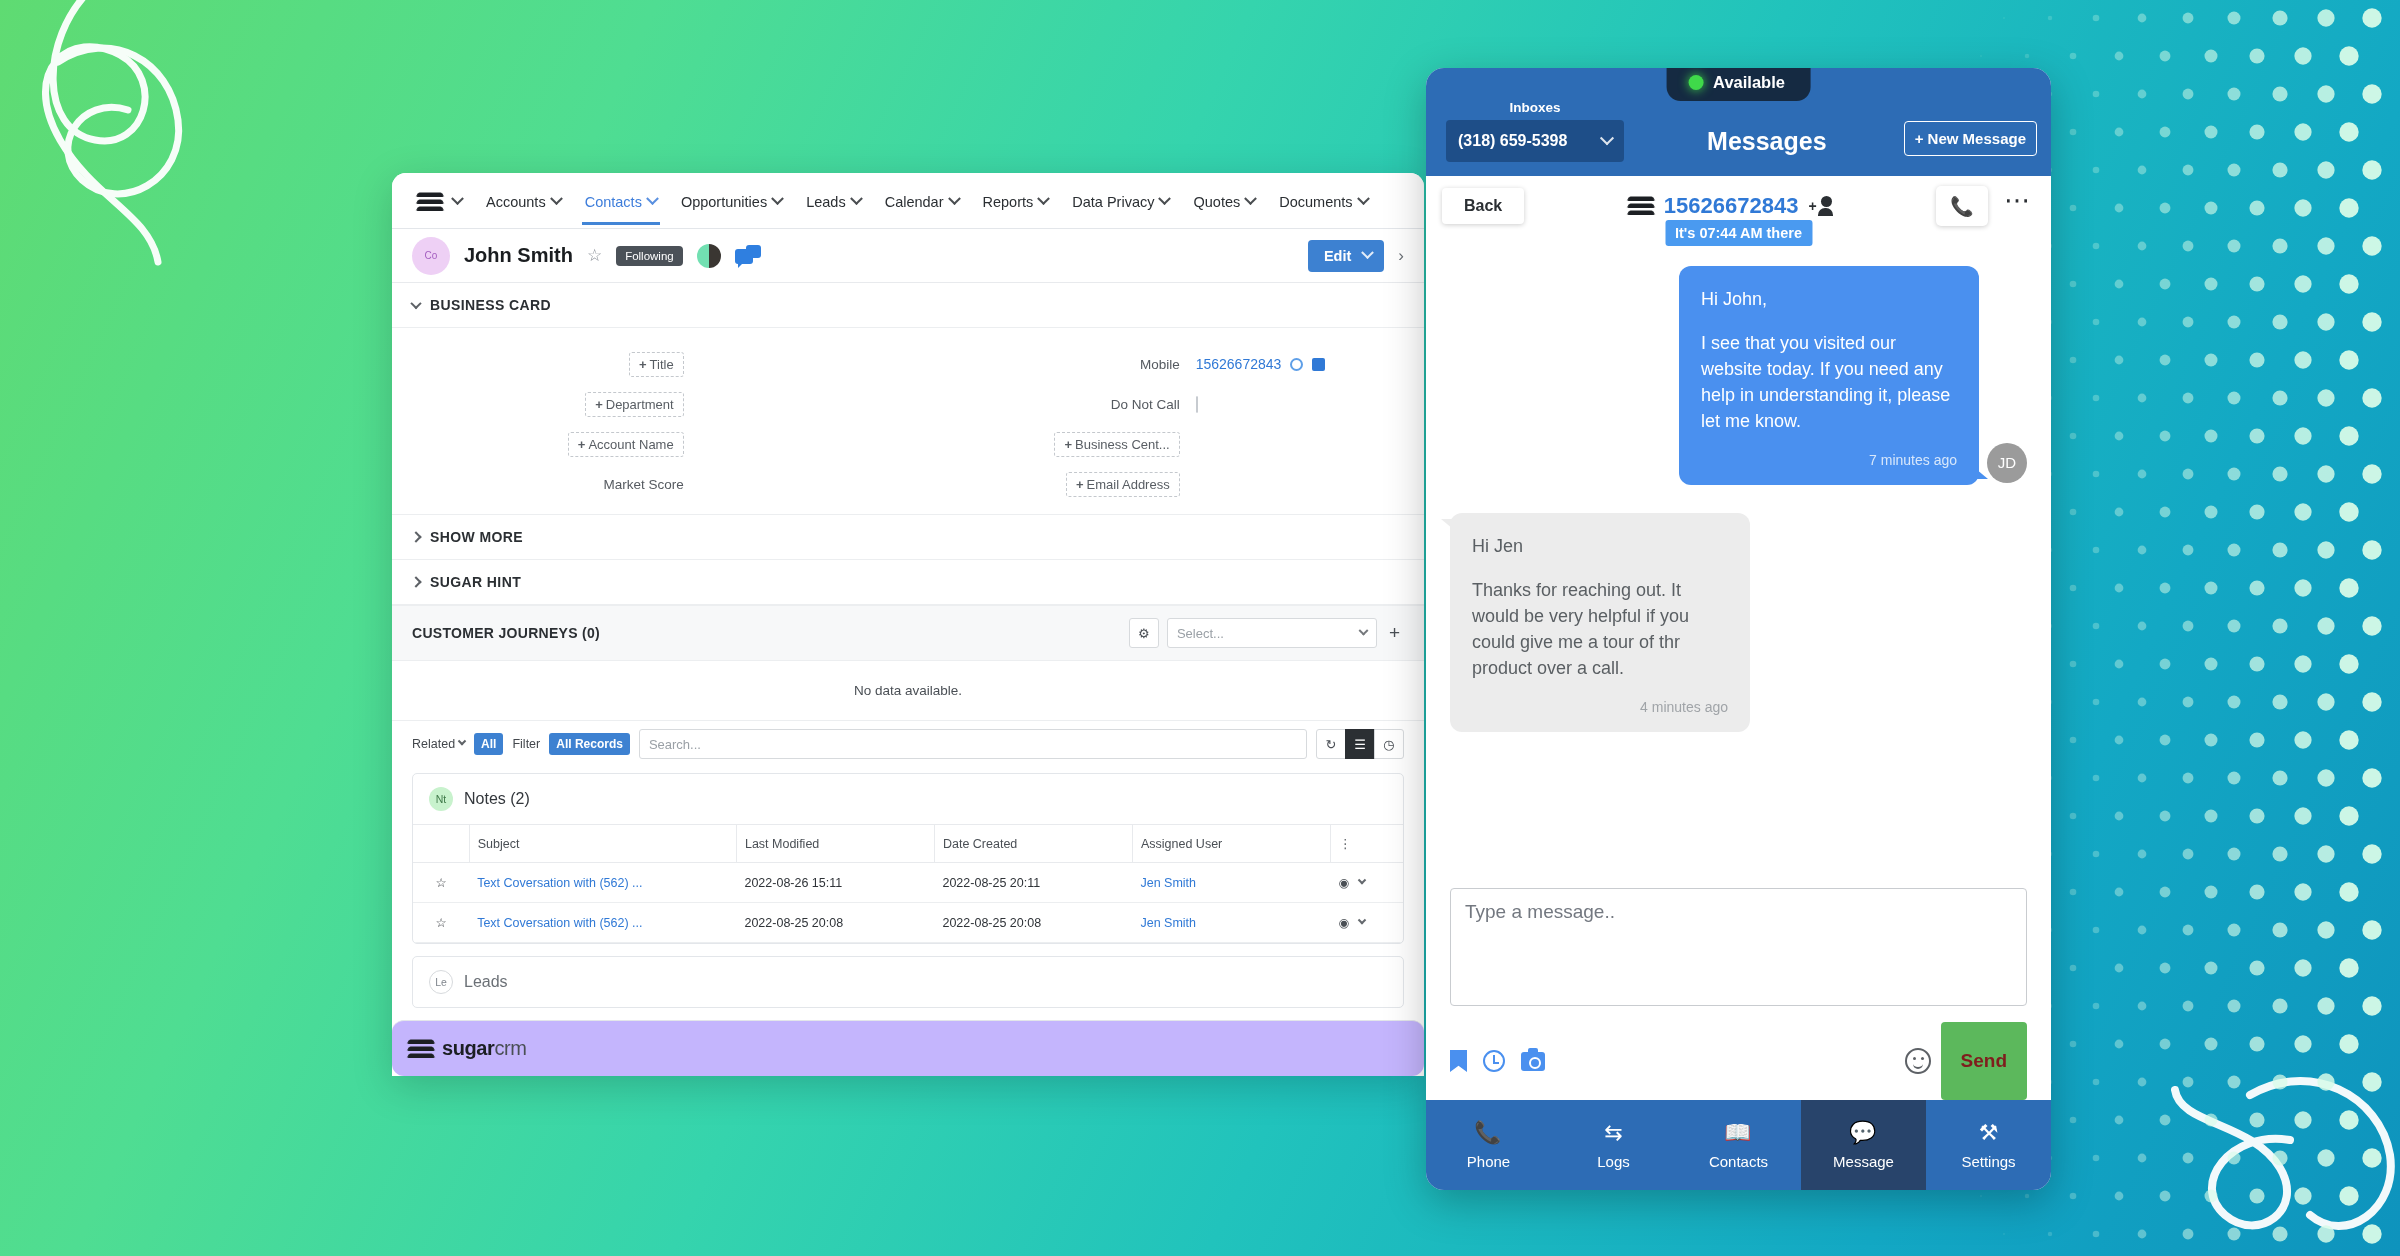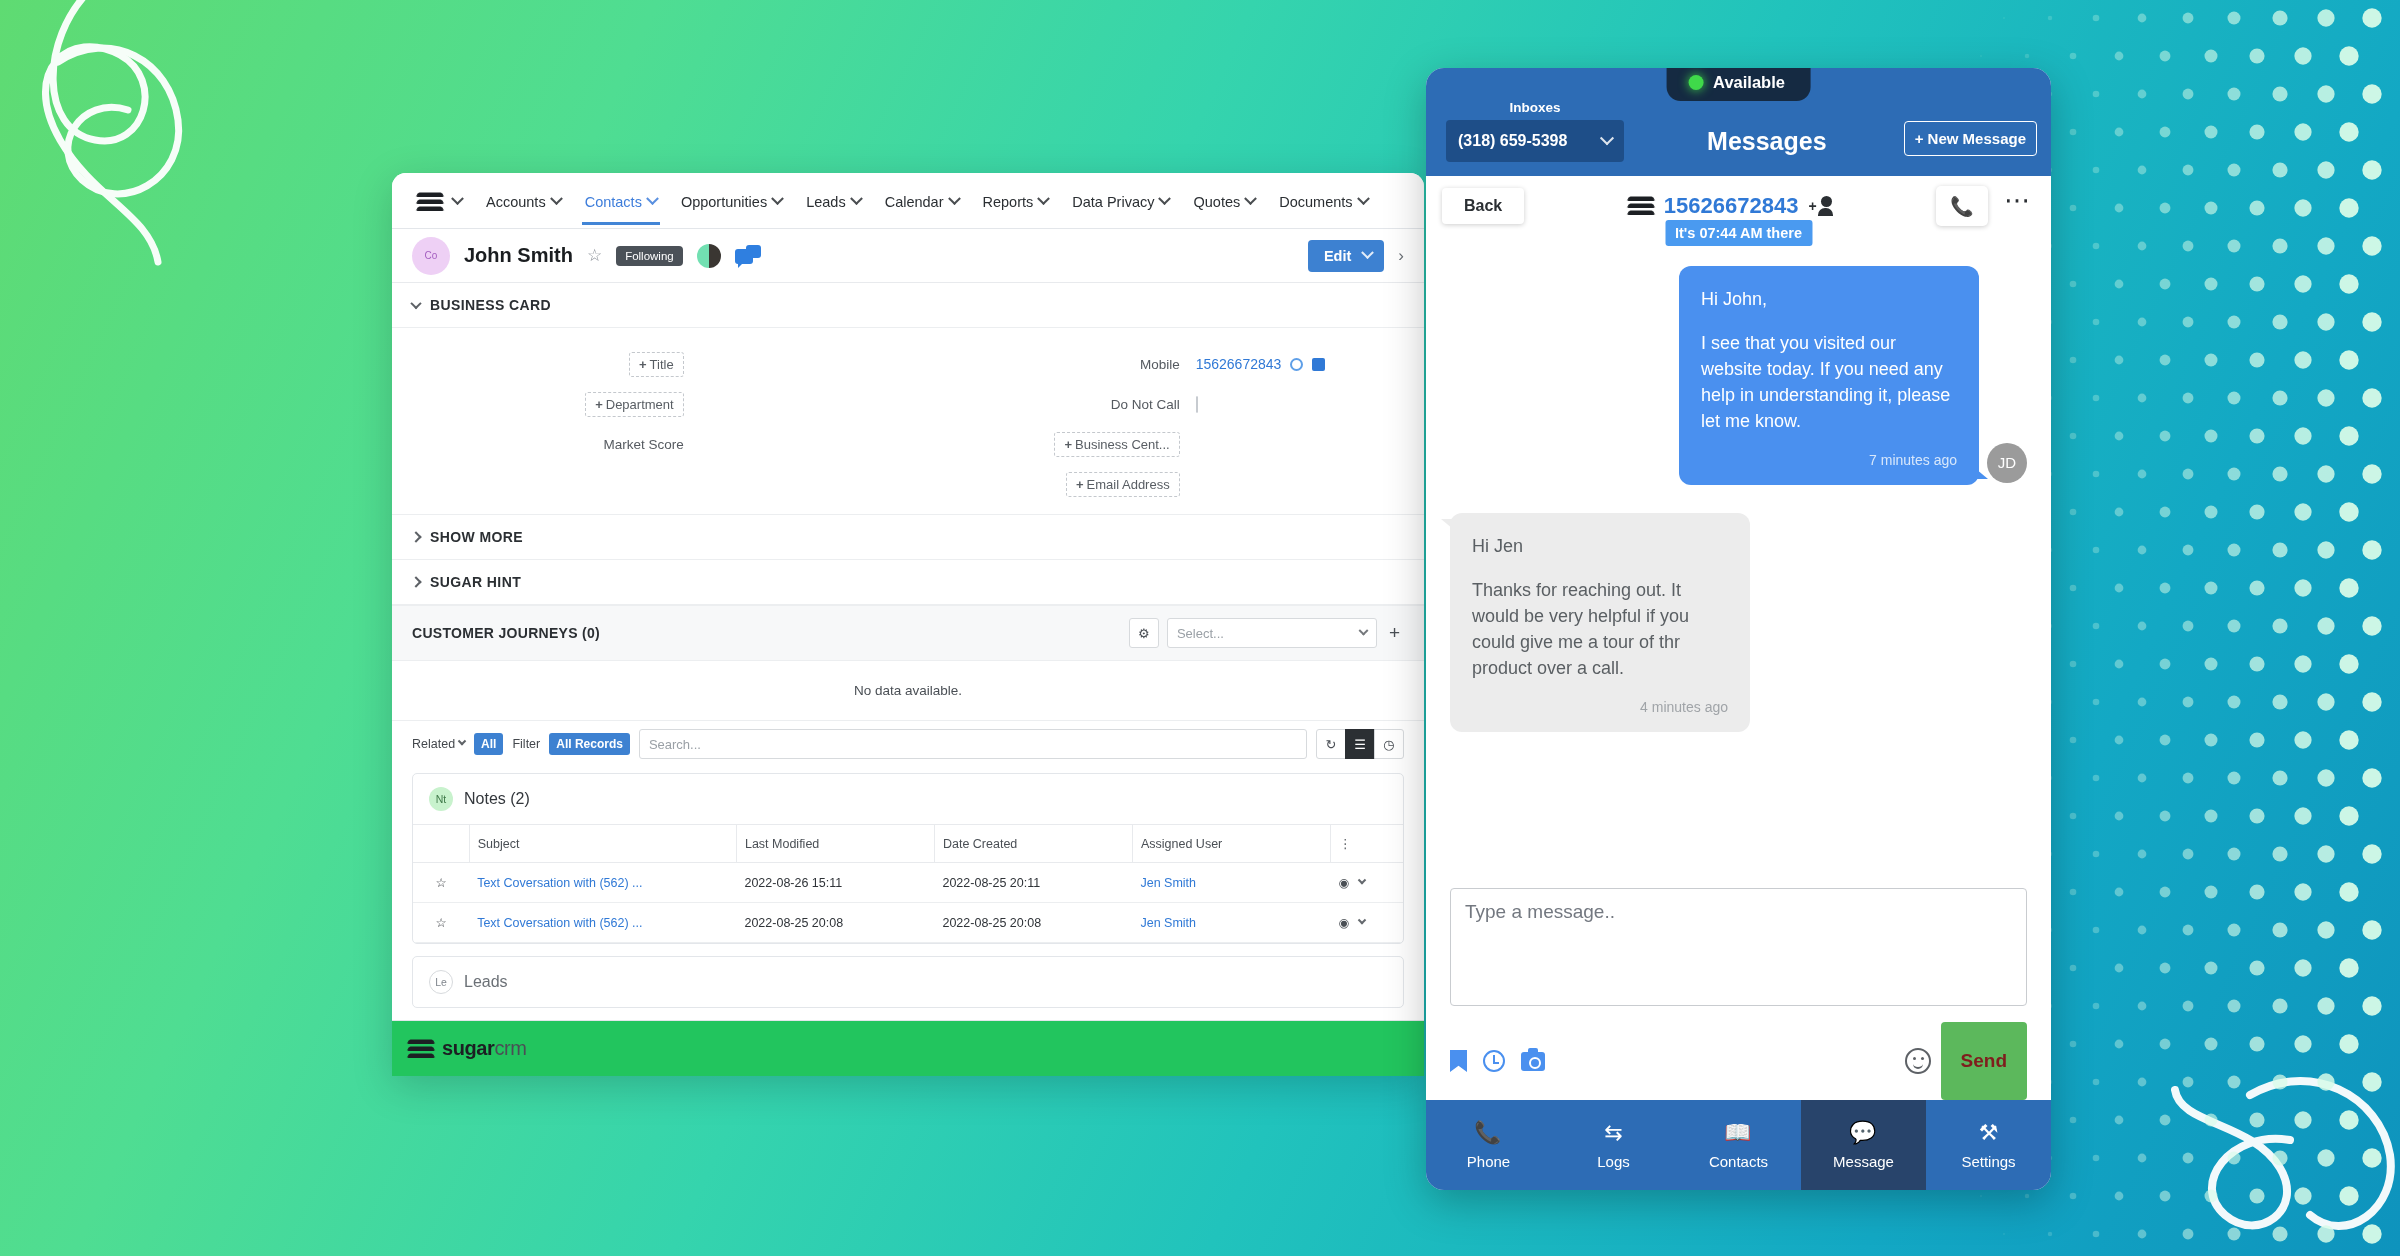--- a/index.html
+++ b/index.html
@@ -192,22 +192,22 @@
     font-size: 12.5px; color: #2f3338; padding: 12px 8px;
     border-bottom: 1px solid #eceef0;
   }
   .col-star { width: 48px; text-align: center; }
   .col-actions { width: 62px; }
   .link-blue { color: #3079d6; cursor: pointer; }
   .kebab { letter-spacing: 1px; color: #5d6166; cursor: pointer; }
   .row-acts { display: flex; gap: 10px; align-items: center; color: #4a4f55; }
 
   .crm-footer {
-    flex: 0 0 40px; background: #22c55e; border-top: 1px solid #e3e6ea;
-    display: flex; align-items: center; padding: 16px 16px; gap: 8px;
+    flex: 0 0 40px; background: #c4b5fd; border-top: 1px solid #e3e6ea;
+    display: flex; align-items: center; padding: 16px 16px; gap: 8px; border-radius: 12px;
   }
   .sugar-word { font-size: 20px; font-weight: bold; color: #1c1f23; letter-spacing: -.4px; }
   .sugar-word span { font-weight: normal; color: #4a4f55; }
 
   
   .msg-panel {
     position: absolute; left: 1426px; top: 68px;
     width: 625px; height: 1122px;
     background: #fff;
     border-radius: 18px;
@@ -756,20 +756,27 @@
           </div>
         </div>
         <div class="brow">
           <div class="chip-right">
             <span class="addchip">
               <span class="plus">+</span><span>Department</span>
             </span>
           </div>
         </div>
         <div class="brow">
+          <div class="chip-right">
+            <span class="addchip">
+              <span class="plus">+</span><span>Account Name</span>
+            </span>
+          </div>
+        </div>
+        <div class="brow">
           <div class="blabel">Market Score</div>
           <div class="bvalue"></div>
         </div>
       </div>
 
       <div class="bcol">
         <div class="brow">
           <div class="blabel">Mobile</div>
           <div class="bvalue">
             <span class="phone-link">15626672843</span>

